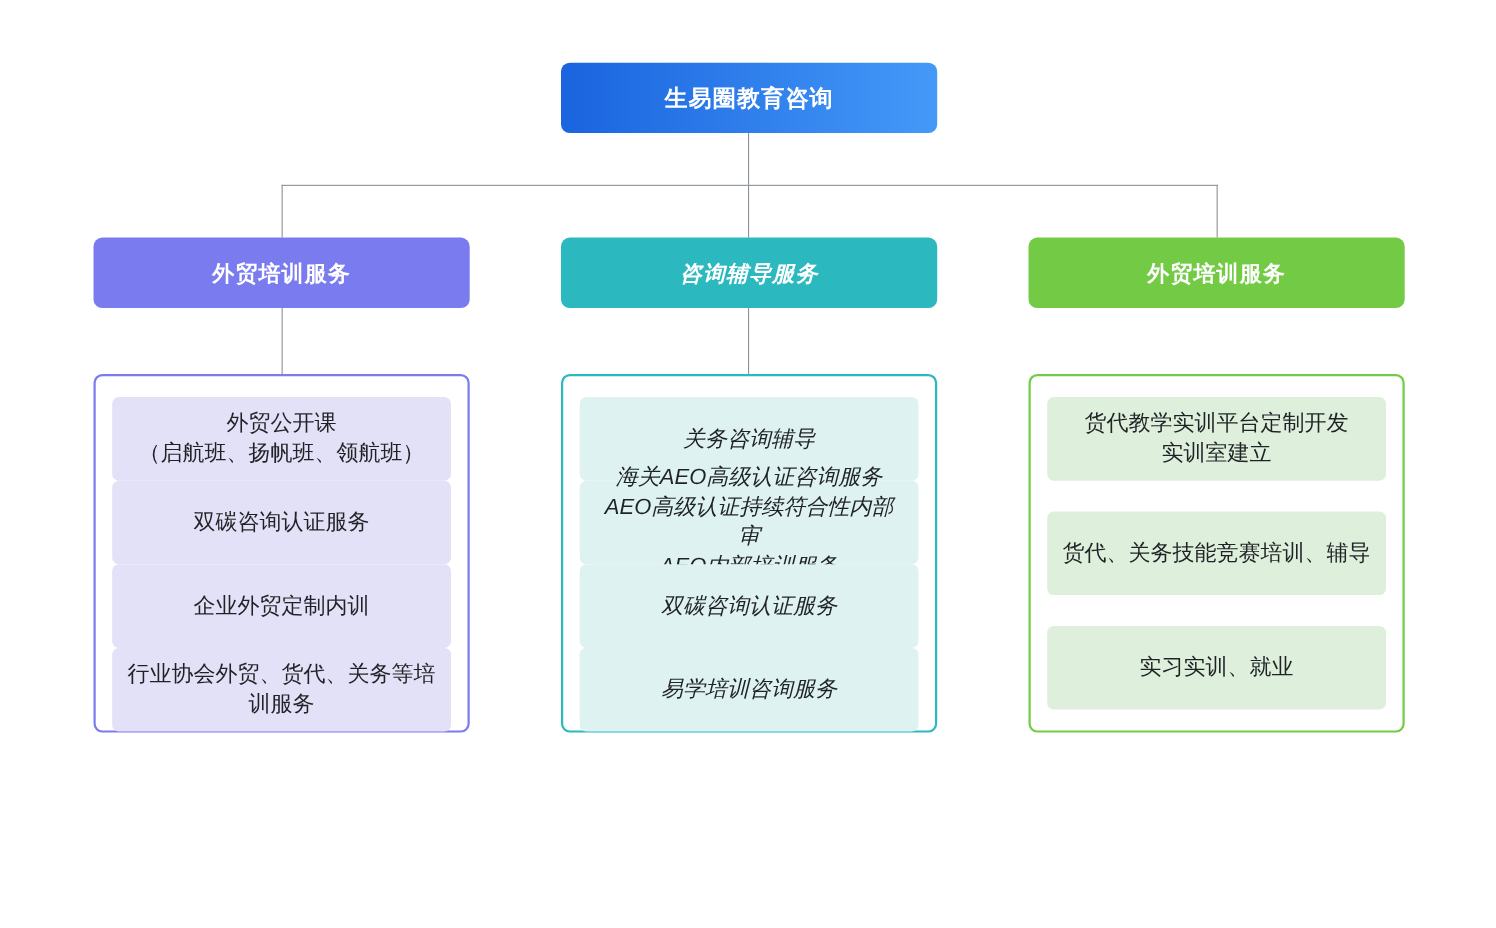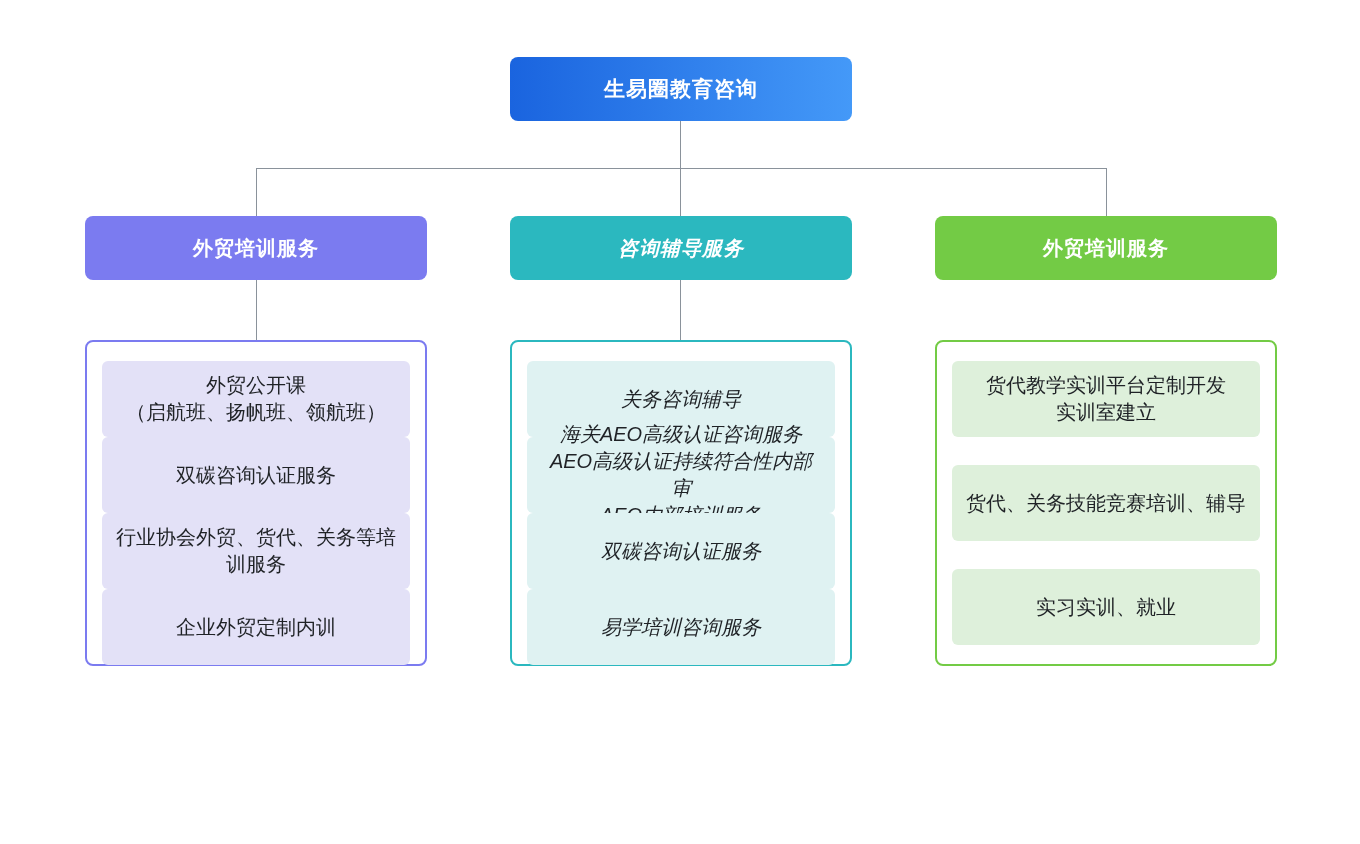--- a/index.html
+++ b/index.html
@@ -89,22 +89,22 @@
   </div>
 
   <div class="column" style="left: 85px; --accent: #7B7BF0; --item-bg: #E3E1F7;">
     <div class="branch-header">
       <span class="node-label">外贸培训服务</span>
     </div>
     <div class="panel">
       <div class="item">外贸公开课
 （启航班、扬帆班、领航班）</div>
       <div class="item">双碳咨询认证服务</div>
+      <div class="item">企业外贸定制内训</div>
       <div class="item">行业协会外贸、货代、关务等培训服务</div>
-      <div class="item">企业外贸定制内训</div>
     </div>
   </div>
 
   <div class="column" style="left: 510px; font-style: italic; --accent: #2BB8BF; --item-bg: #DFF2F2;">
     <div class="branch-header">
       <span class="node-label">咨询辅导服务</span>
     </div>
     <div class="panel">
       <div class="item">关务咨询辅导</div>
       <div class="item">海关AEO高级认证咨询服务

